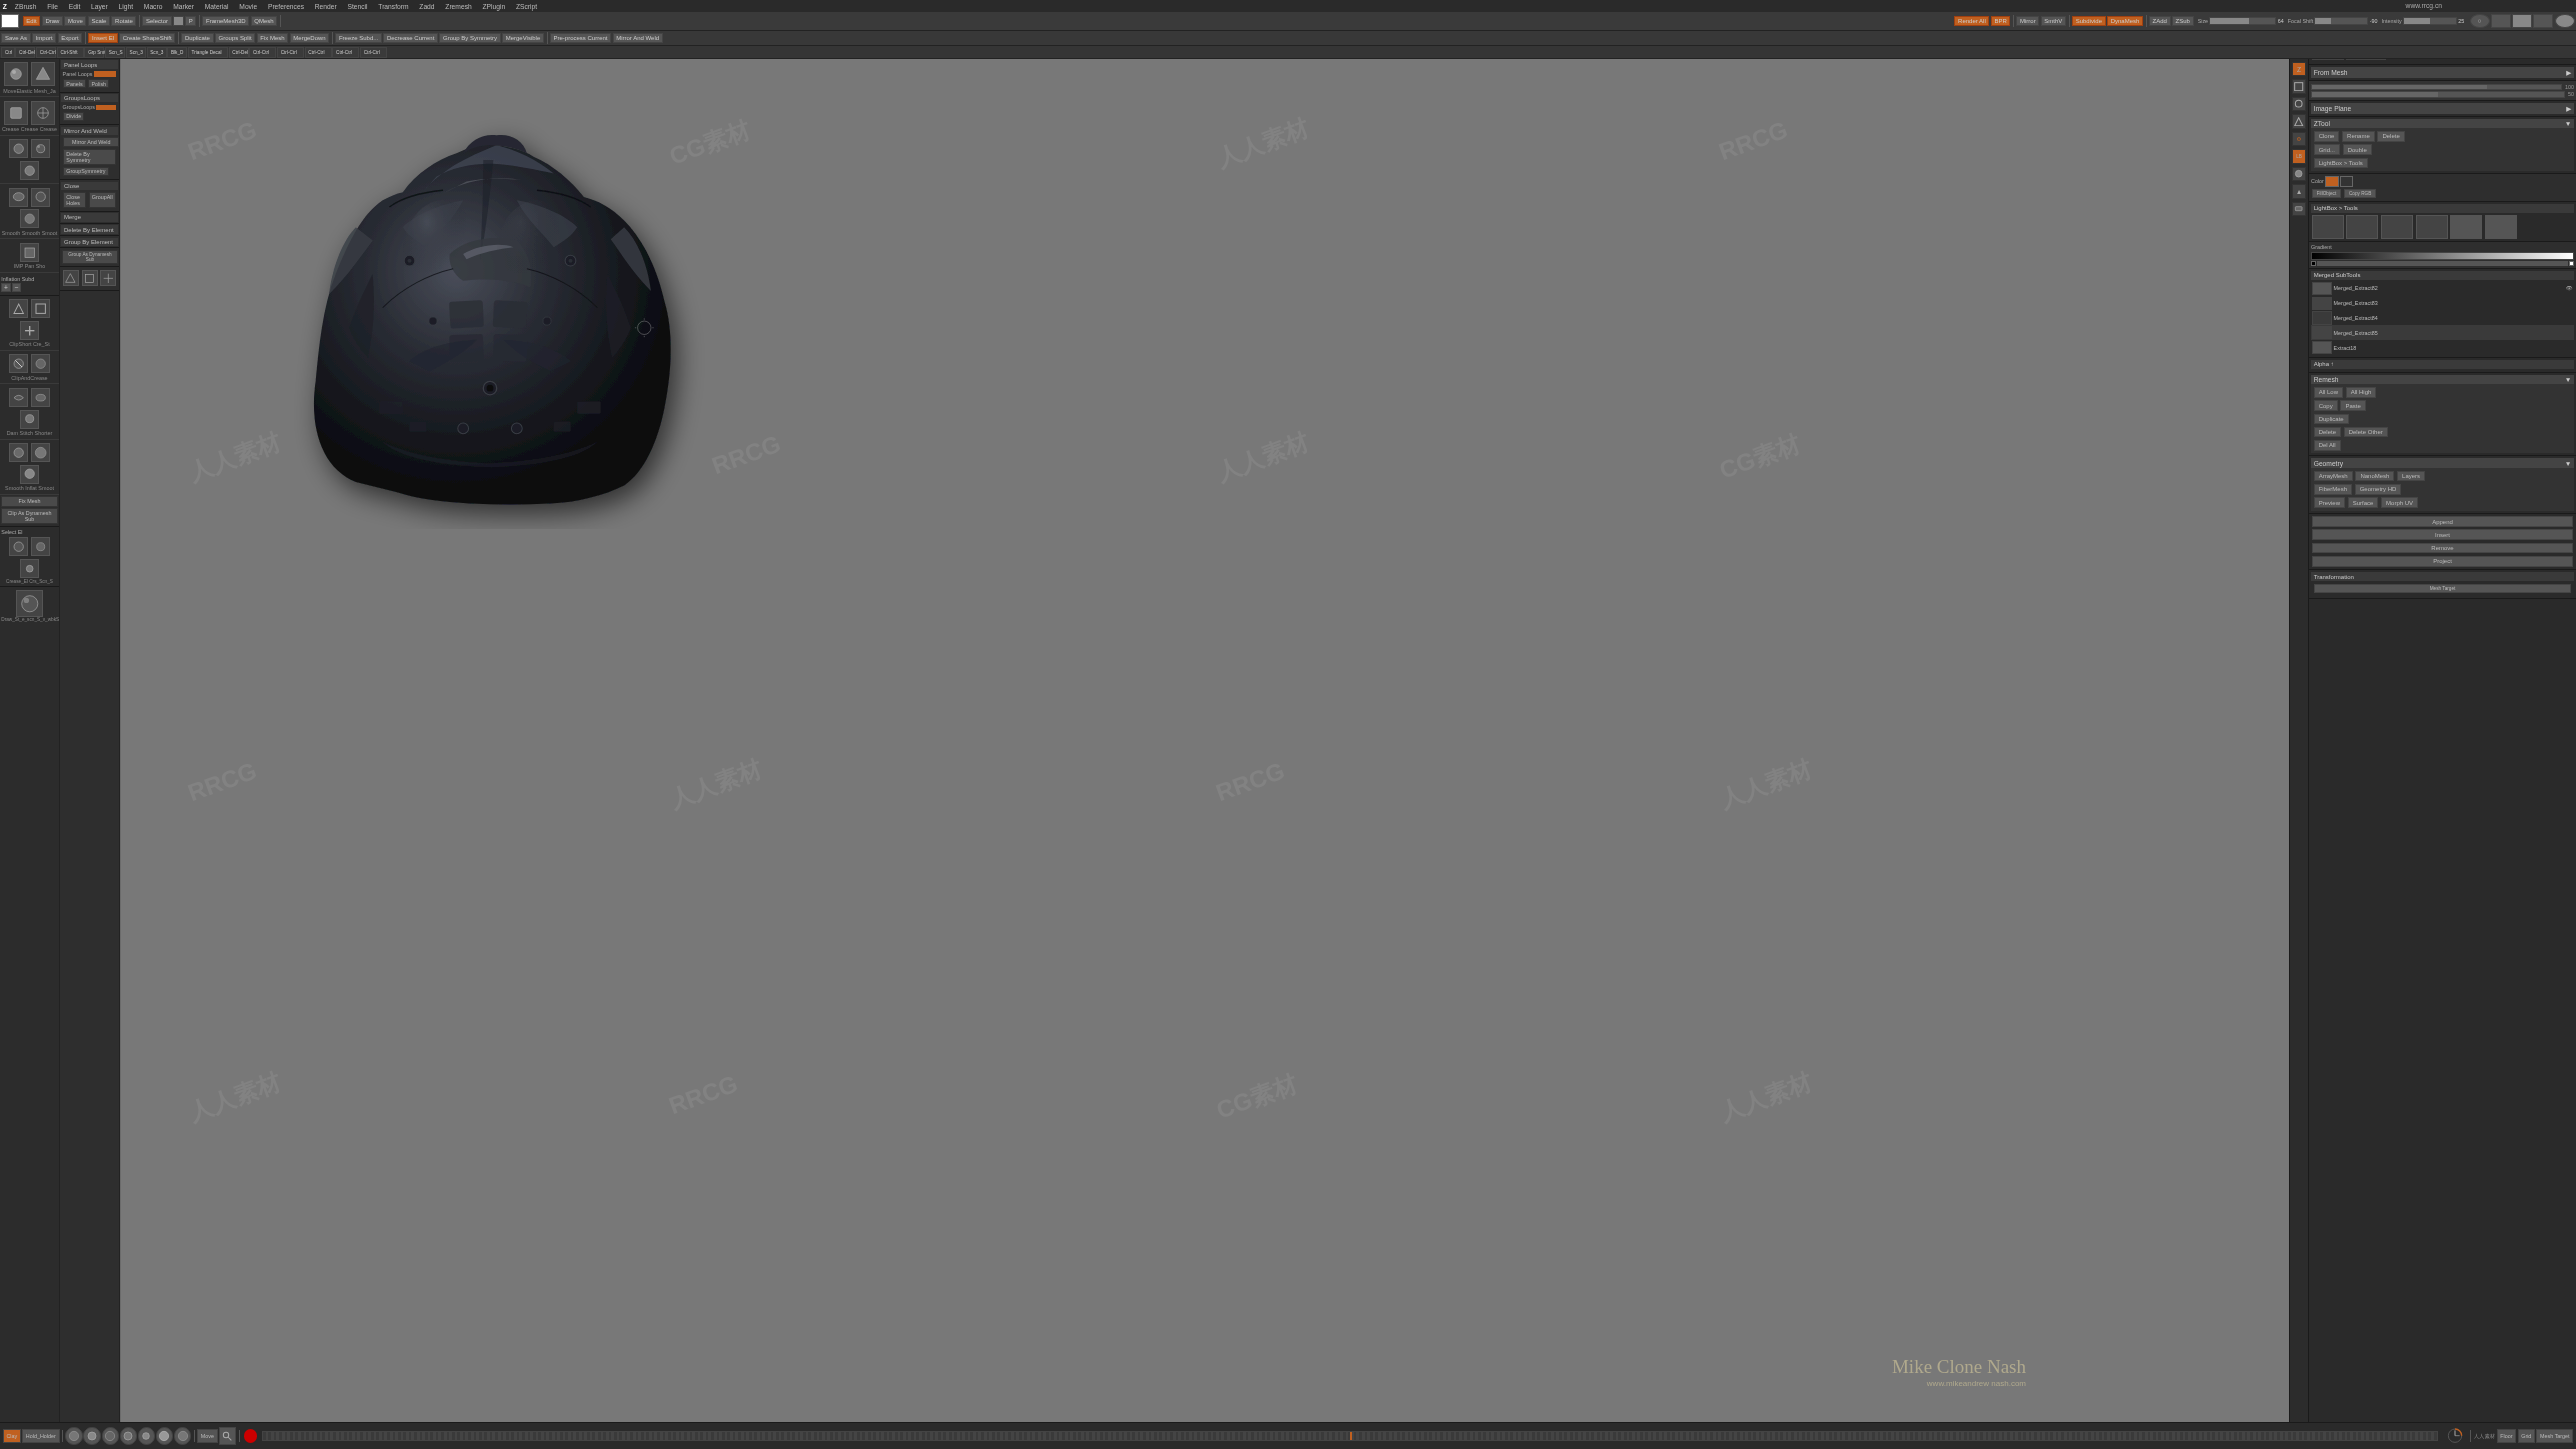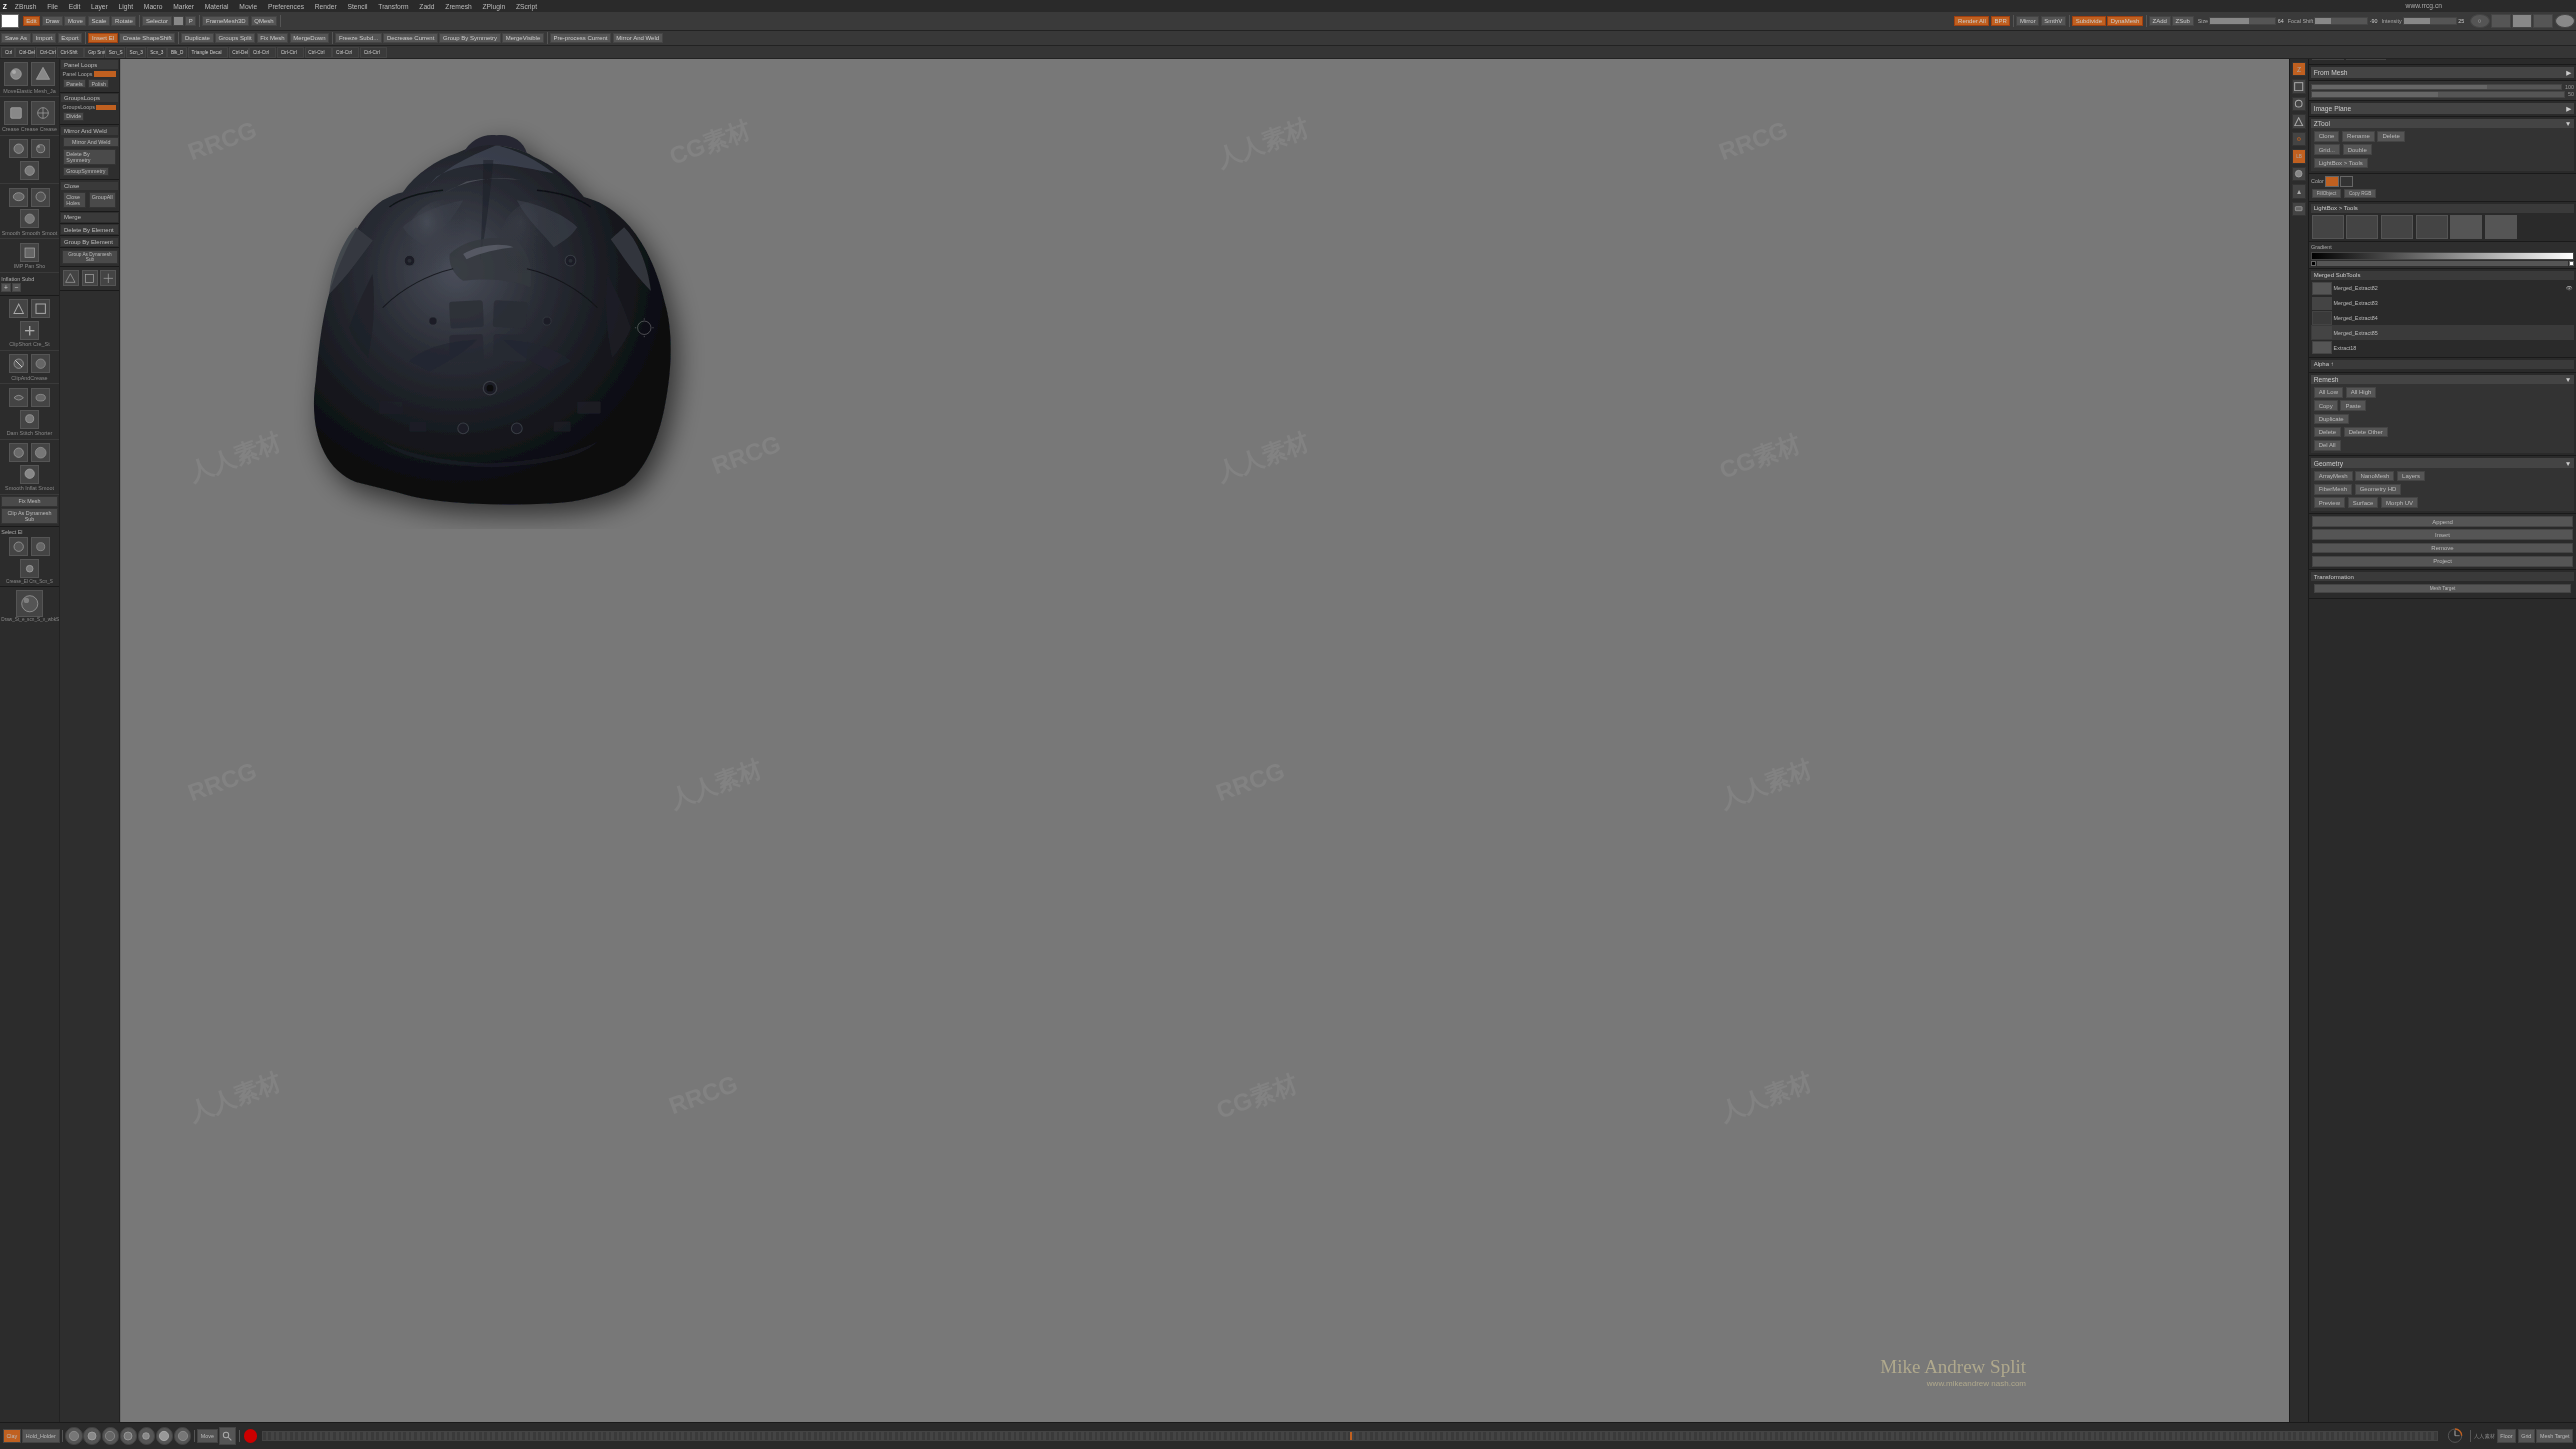--- a/index.html
+++ b/index.html
@@ -994,21 +994,21 @@
         <line x1="-14" y1="0" x2="-12" y2="0" stroke="#aaa" stroke-width="1" opacity="0.6"></line>
         <line x1="12" y1="0" x2="14" y2="0" stroke="#aaa" stroke-width="1" opacity="0.6"></line>
         <line x1="0" y1="-14" x2="0" y2="-12" stroke="#aaa" stroke-width="1" opacity="0.6"></line>
         <line x1="0" y1="12" x2="0" y2="14" stroke="#aaa" stroke-width="1" opacity="0.6"></line>
       </g>
     </svg>
   </div>
 
   <div id="logo-area">
     <div style="font-family:cursive;font-size:19px;color:rgba(200,190,150,0.7);text-align:right;line-height:1.2;">
-      <span>Mike Andrew Split</span>
+      <span>Mike Clone Nash</span>
     </div>
     <div style="font-size:8px;color:rgba(200,190,150,0.7);">www.mikeandrew nash.com</div>
   </div>
 </div>
 
 <div id="right-edge-icons">
   <div class="edge-icon orange">Z</div>
   <div class="edge-icon">
     <svg width="9.4" height="9.4" viewBox="0 0 14 14">
         <rect x="1" y="1" width="12" height="12" fill="none" stroke="#aaa" stroke-width="1.5"></rect>

